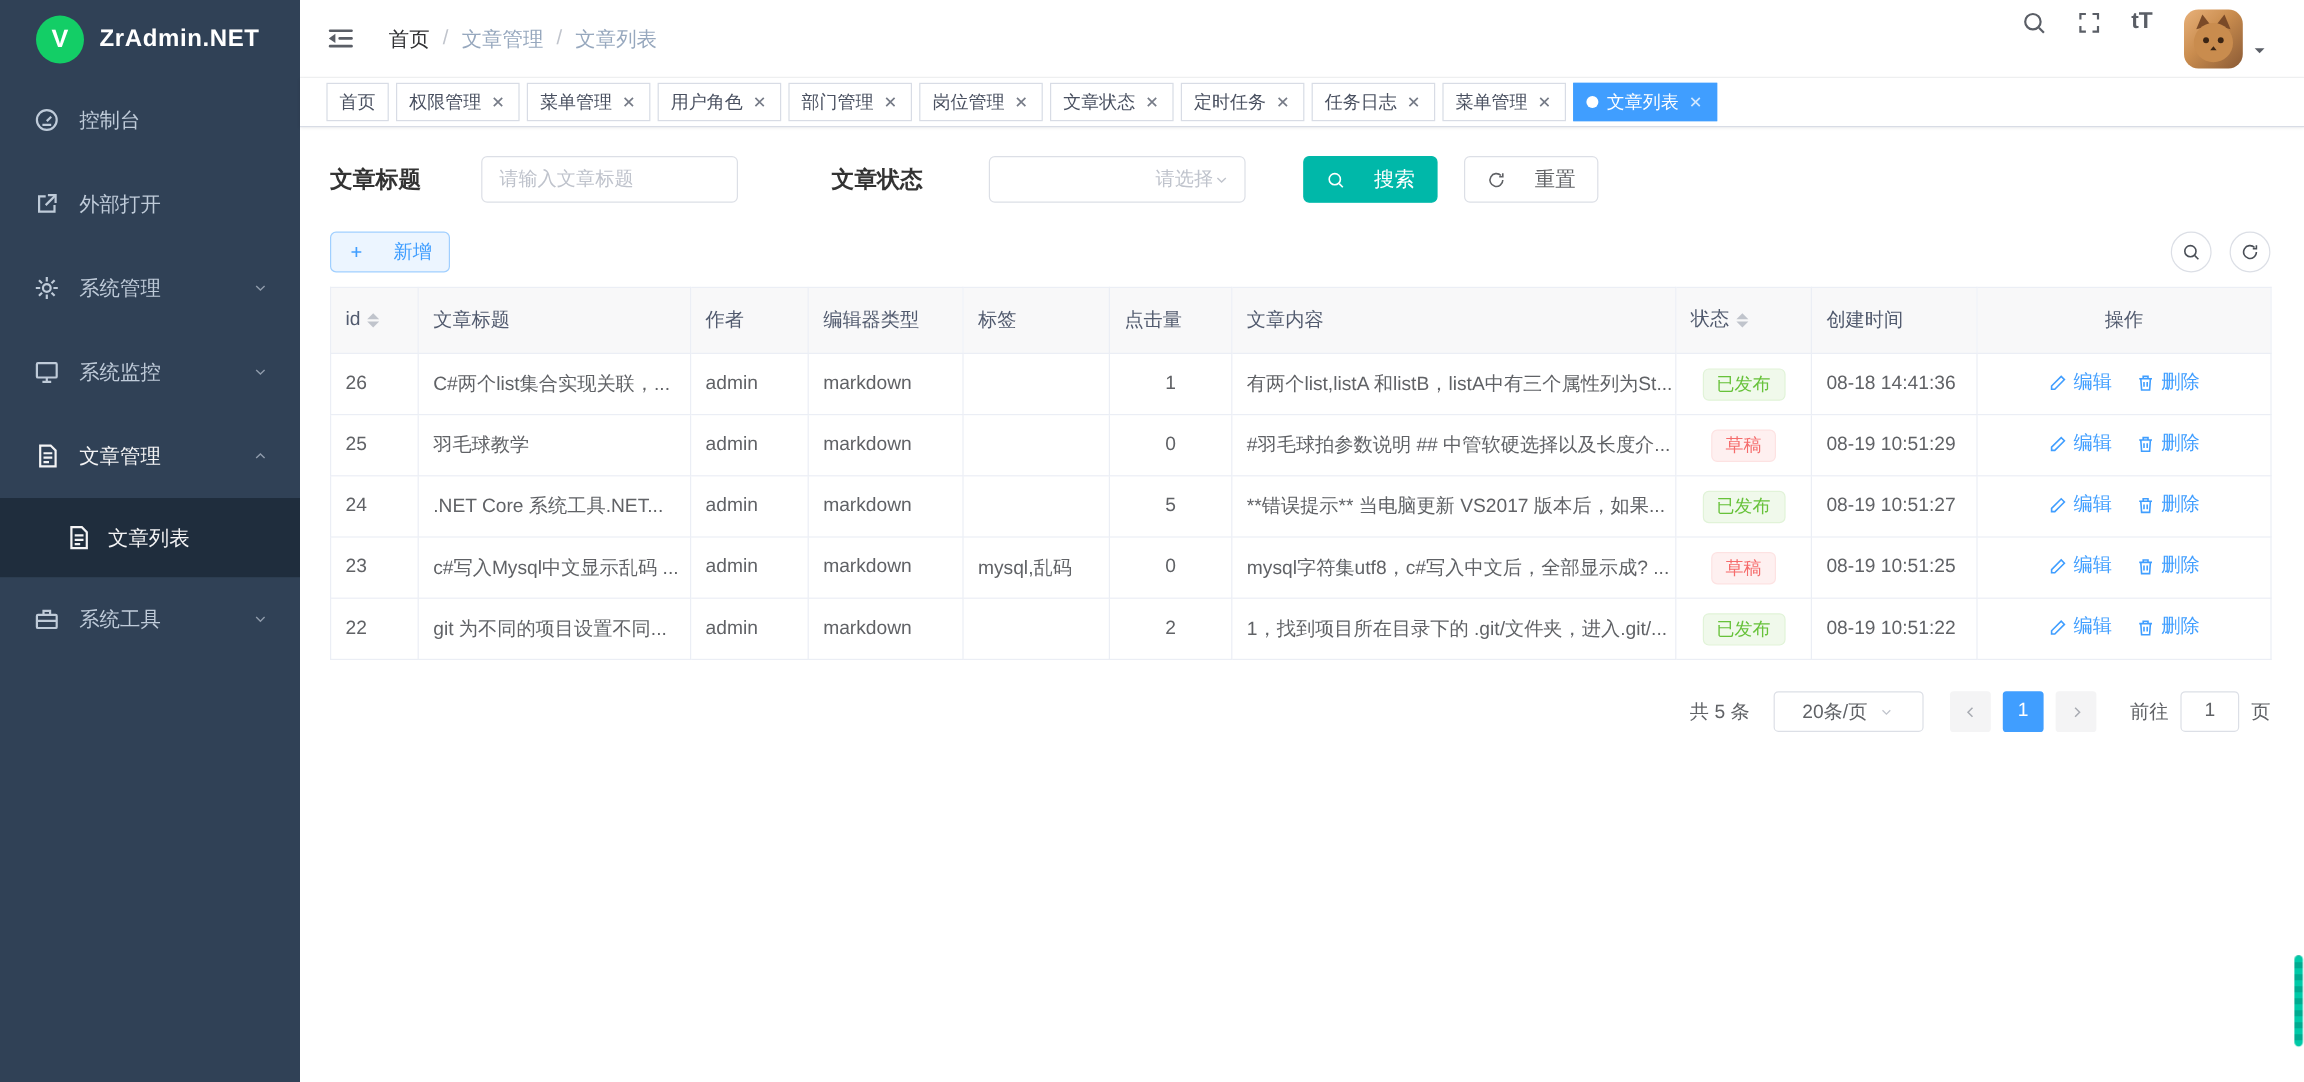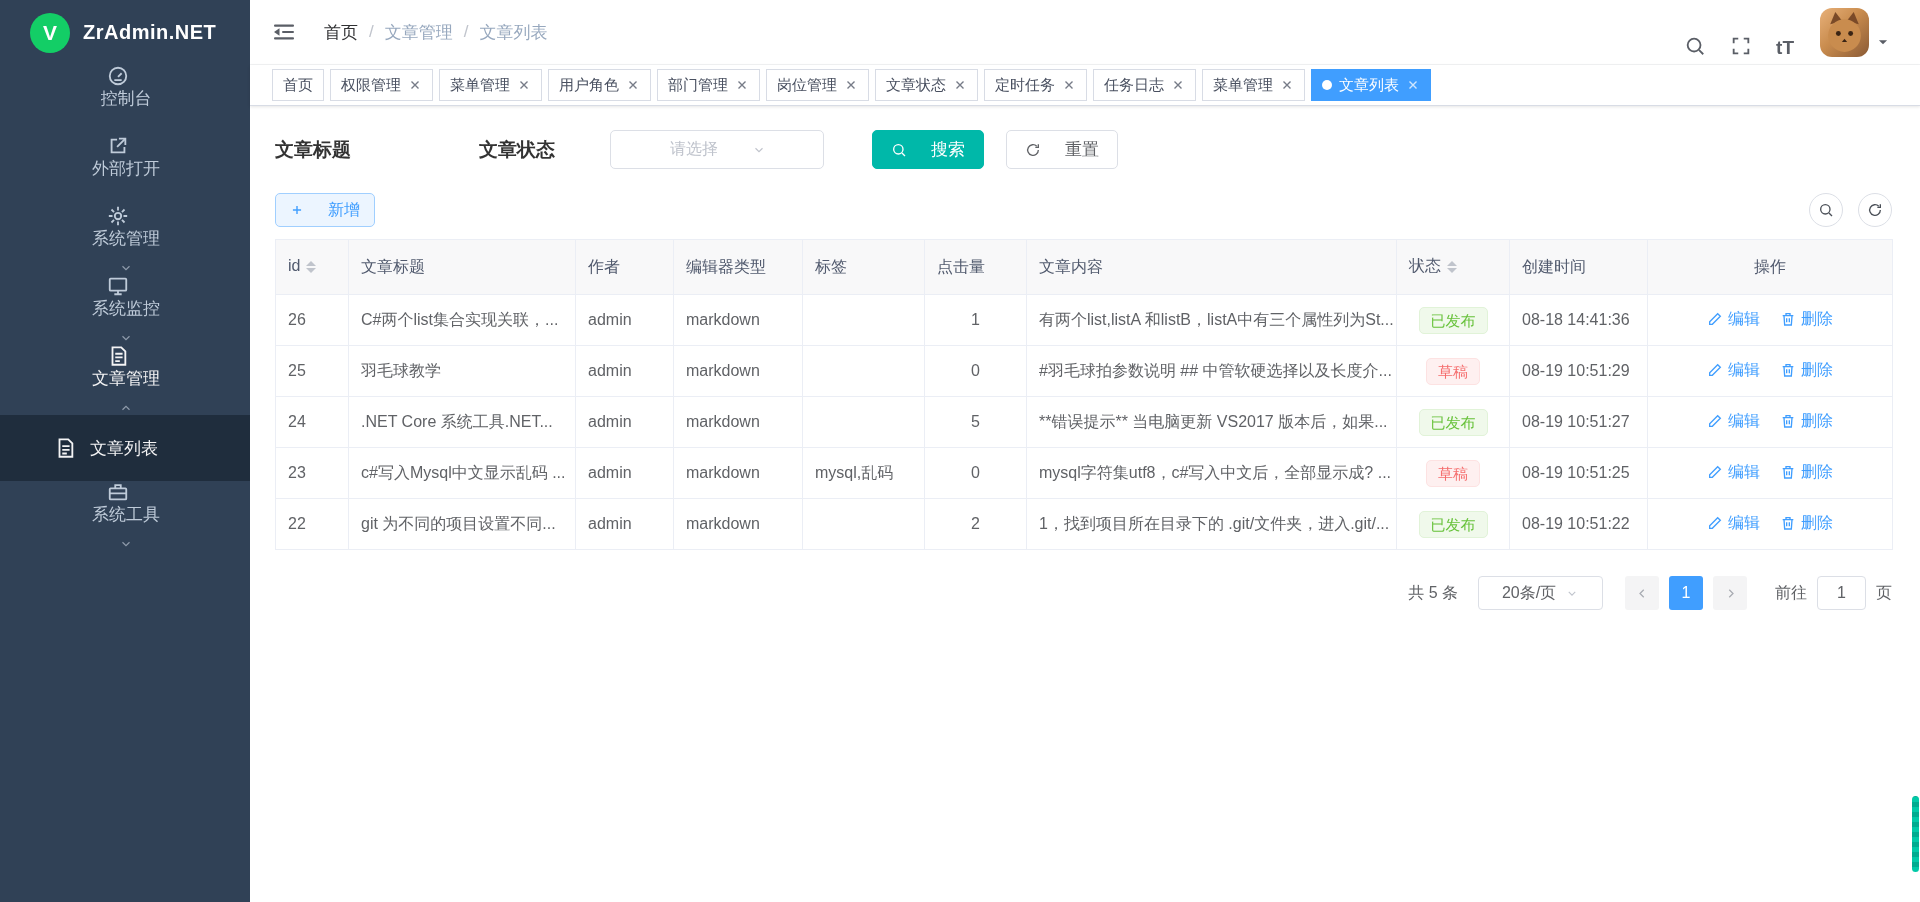--- a/index.html
+++ b/index.html
@@ -10,38 +10,38 @@
 *{margin:0;padding:0;box-sizing:border-box;}
 html,body{width:1920px;height:902px;}
 body{overflow:hidden;background:#fff;font-family:"Liberation Sans","DejaVu Sans",sans-serif;color:var(--text);}
 .app{display:flex;height:100%;}
 .icon svg{width:100%;height:100%;display:block;}
 
 .sidebar{width:250px;flex:0 0 250px;background:var(--sidebar-bg);height:100%;}
 .logo{height:65px;display:flex;align-items:center;padding-left:30px;gap:13px;cursor:pointer;}
 .logo-circle{width:40px;height:40px;border-radius:50%;background:var(--logo-green);color:#fff;display:flex;align-items:center;justify-content:center;font-weight:bold;font-size:21px;}
 .logo-text{color:#fff;font-size:20px;font-weight:bold;letter-spacing:.5px;}
-.menu-item{height:70px;display:flex;align-items:center;padding:0 26px 0 28px;color:#bfcbd9;font-size:17px;cursor:pointer;flex-direction:column;}
+.menu-item{height:70px;display:flex;align-items:center;padding:0 26px 0 28px;color:#bfcbd9;font-size:17px;cursor:pointer;}
 .menu-item .mi-icon{width:22px;height:22px;margin-right:16px;flex:0 0 22px;}
 .mi-label{flex:1;white-space:nowrap;overflow:hidden;}
 .mi-chevron{width:14px;height:14px;color:#8f9bab;flex:0 0 14px;}
 .menu-item.expanded{color:#f4f4f5;}
 .submenu-item{height:66px;display:flex;align-items:center;padding-left:54px;color:#bfcbd9;font-size:17px;cursor:pointer;}
 .submenu-item .mi-icon{width:22px;height:22px;margin-right:14px;flex:0 0 22px;}
 .submenu-item.active{background:var(--sidebar-active-bg);color:#f4f4f5;}
 
 .main{flex:1;display:flex;flex-direction:column;min-width:0;}
 .topbar{height:65px;display:flex;align-items:center;justify-content:space-between;padding:0 30px 0 22px;border-bottom:1px solid rgba(0,21,41,.05);background:#fff;}
 .topbar-left{display:flex;align-items:center;}
 .toggle-btn{width:24px;height:24px;color:#5a5e66;cursor:pointer;}
 .breadcrumb{margin-left:28px;display:flex;align-items:center;gap:11px;font-size:17px;}
 .bc-item{color:#97a8be;cursor:pointer;}
 .bc-item.first{color:#303133;}
 .bc-sep{color:#c0c4cc;}
-.topbar-right{display:flex;align-items:flex-end;}
+.topbar-right{display:flex;align-items:flex-start;}
 .top-icon{width:22px;height:22px;color:#5a5e66;margin-left:24px;cursor:pointer;}
 .font-icon{font-size:19px;font-weight:700;color:#5a5e66;margin-left:24px;cursor:pointer;line-height:1;}
 .avatar{width:49px;height:49px;border-radius:12px;margin-left:26px;background:linear-gradient(135deg,#e8b17a 0%,#c98c4e 45%,#8a5a35 100%);position:relative;overflow:hidden;cursor:pointer;flex:0 0 49px;}
 .avatar svg{position:absolute;inset:0;width:100%;height:100%;}
 .avatar-caret{width:14px;height:14px;color:#5a5e66;margin-left:7px;align-self:flex-end;margin-bottom:8px;cursor:pointer;}
 
 .tabbar{height:41px;display:flex;align-items:center;padding-left:22px;gap:6px;background:#fff;border-bottom:1px solid #d8dce5;box-shadow:0 1px 3px 0 rgba(0,0,0,.10);position:relative;z-index:2;}
 .tab{height:32px;display:inline-flex;align-items:center;gap:7px;border:1px solid #d8dce5;background:#fff;color:#495060;padding:0 10px;font-size:15px;cursor:pointer;white-space:nowrap;}
 .tab.active{background:var(--primary);border-color:var(--primary);color:#fff;}
 .tab-dot{width:10px;height:10px;border-radius:50%;background:#fff;}
@@ -50,21 +50,21 @@
 
 .content{padding:24px 28px 0 25px;flex:1;background:#fff;}
 .filter-form{display:flex;align-items:center;margin-bottom:24px;}
 .fi-title,.fi-status{display:flex;align-items:center;}
 .fi-status{margin-left:78px;}
 .fi-label{font-size:19px;font-weight:700;color:#333;}
 .fi-label.w1{width:126px;}
 .fi-label.w2{width:131px;}
 .text-input{width:214px;height:39px;border:1px solid var(--border);border-radius:5px;padding:0 14px;font-size:16px;color:var(--text);outline:none;font-family:inherit;background:#fff;}
 .text-input::placeholder{color:#bfc3cc;}
-.select-box{width:214px;height:39px;border:1px solid var(--border);border-radius:5px;padding:0 12px 0 14px;display:flex;align-items:center;justify-content:center;cursor:pointer;background:#fff;gap:34px;}
+.select-box{width:214px;height:39px;border:1px solid var(--border);border-radius:5px;padding:0 12px 0 14px;display:flex;align-items:center;justify-content:flex-end;cursor:pointer;background:#fff;}
 .select-placeholder{color:#bfc3cc;font-size:16px;}
 .select-caret{width:14px;height:14px;color:#c0c4cc;flex:0 0 14px;}
 .btn{display:inline-flex;align-items:center;justify-content:center;gap:24px;border-radius:5px;cursor:pointer;font-family:inherit;}
 .btn-search{margin-left:48px;height:39px;padding:0 18px;background:var(--search-btn);border:1px solid var(--search-btn);color:#fff;font-size:17px;}
 .btn-reset{margin-left:22px;height:39px;padding:0 18px;background:#fff;border:1px solid var(--border);color:var(--text);font-size:17px;}
 .btn-icon{width:16px;height:16px;}
 .toolbar-row{display:flex;justify-content:space-between;margin-bottom:12px;width:1617px;}
 .btn-add{height:34px;padding:0 14px;background:#ecf5ff;border:1px solid #a0cfff;color:var(--primary);font-size:16px;}
 .btn-add .btn-icon{width:14px;height:14px;}
 .tool-icons{display:flex;gap:15px;}
@@ -334,20 +334,21 @@
               <path d="M6 6l12 12M18 6L6 18"></path>
             </svg>
           </span>
         </div>
       </div>
 
     <main class="content">
       <div class="filter-form">
         <div class="fi-title">
           <label class="fi-label w1">文章标题</label>
+          <input class="text-input" placeholder="请输入文章标题" style="">
         </div>
         <div class="fi-status">
           <label class="fi-label w2">文章状态</label>
           <div class="select-box">
             <span class="select-placeholder">请选择</span>
             <span class="select-caret icon">
                 <svg viewBox="0 0 24 24" fill="none" stroke="currentColor" stroke-width="2">
                   <path d="M6 9l6 6 6-6"></path>
                 </svg>
               </span>

